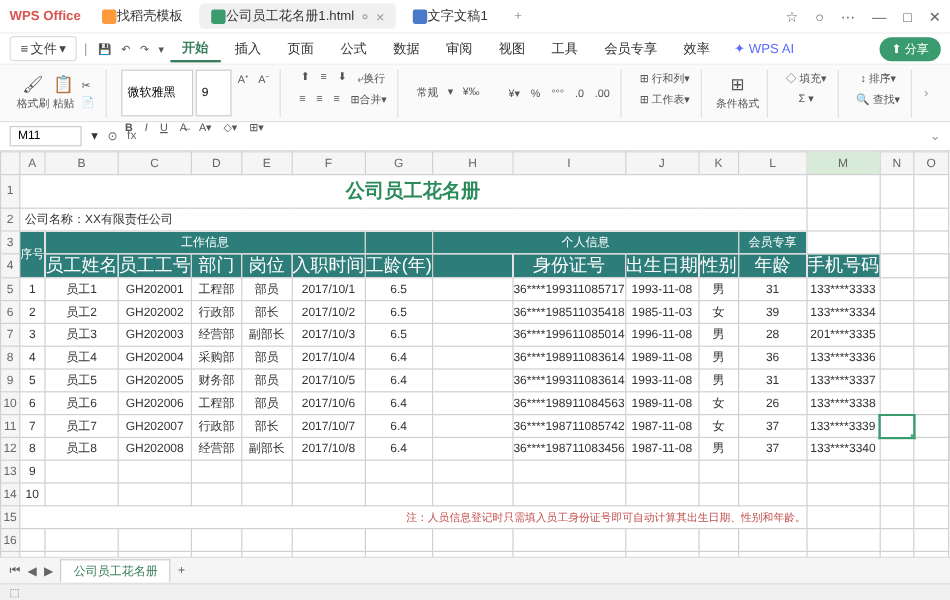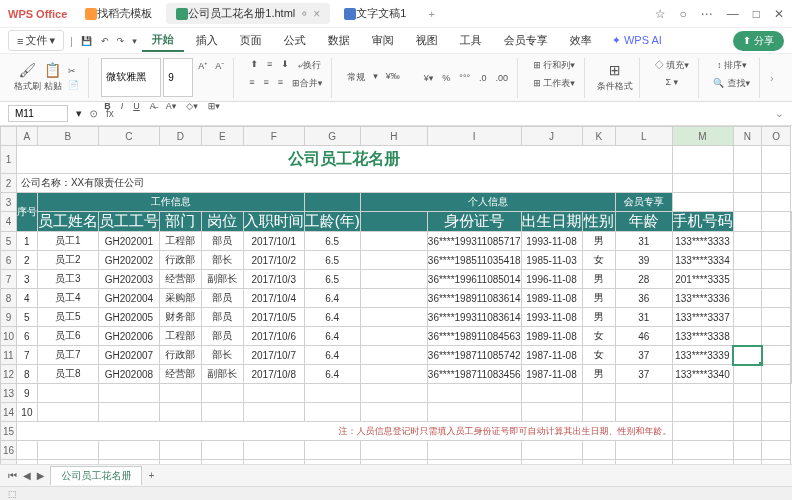--- a/index.html
+++ b/index.html
@@ -378,21 +378,21 @@
           <td>员工6</td>
           <td>GH202006</td>
           <td>工程部</td>
           <td>部员</td>
           <td>2017/10/6</td>
           <td>6.4</td>
           <td></td>
           <td>36****198911084563</td>
           <td>1989-11-08</td>
           <td>女</td>
-          <td>46</td>
+          <td>26</td>
           <td>133****3338</td>
           <td></td>
           <td></td>
           <td></td>
         </tr>
         <tr class="data-row">
           <th>11</th>
           <td>7</td>
           <td>员工7</td>
           <td>GH202007</td>

